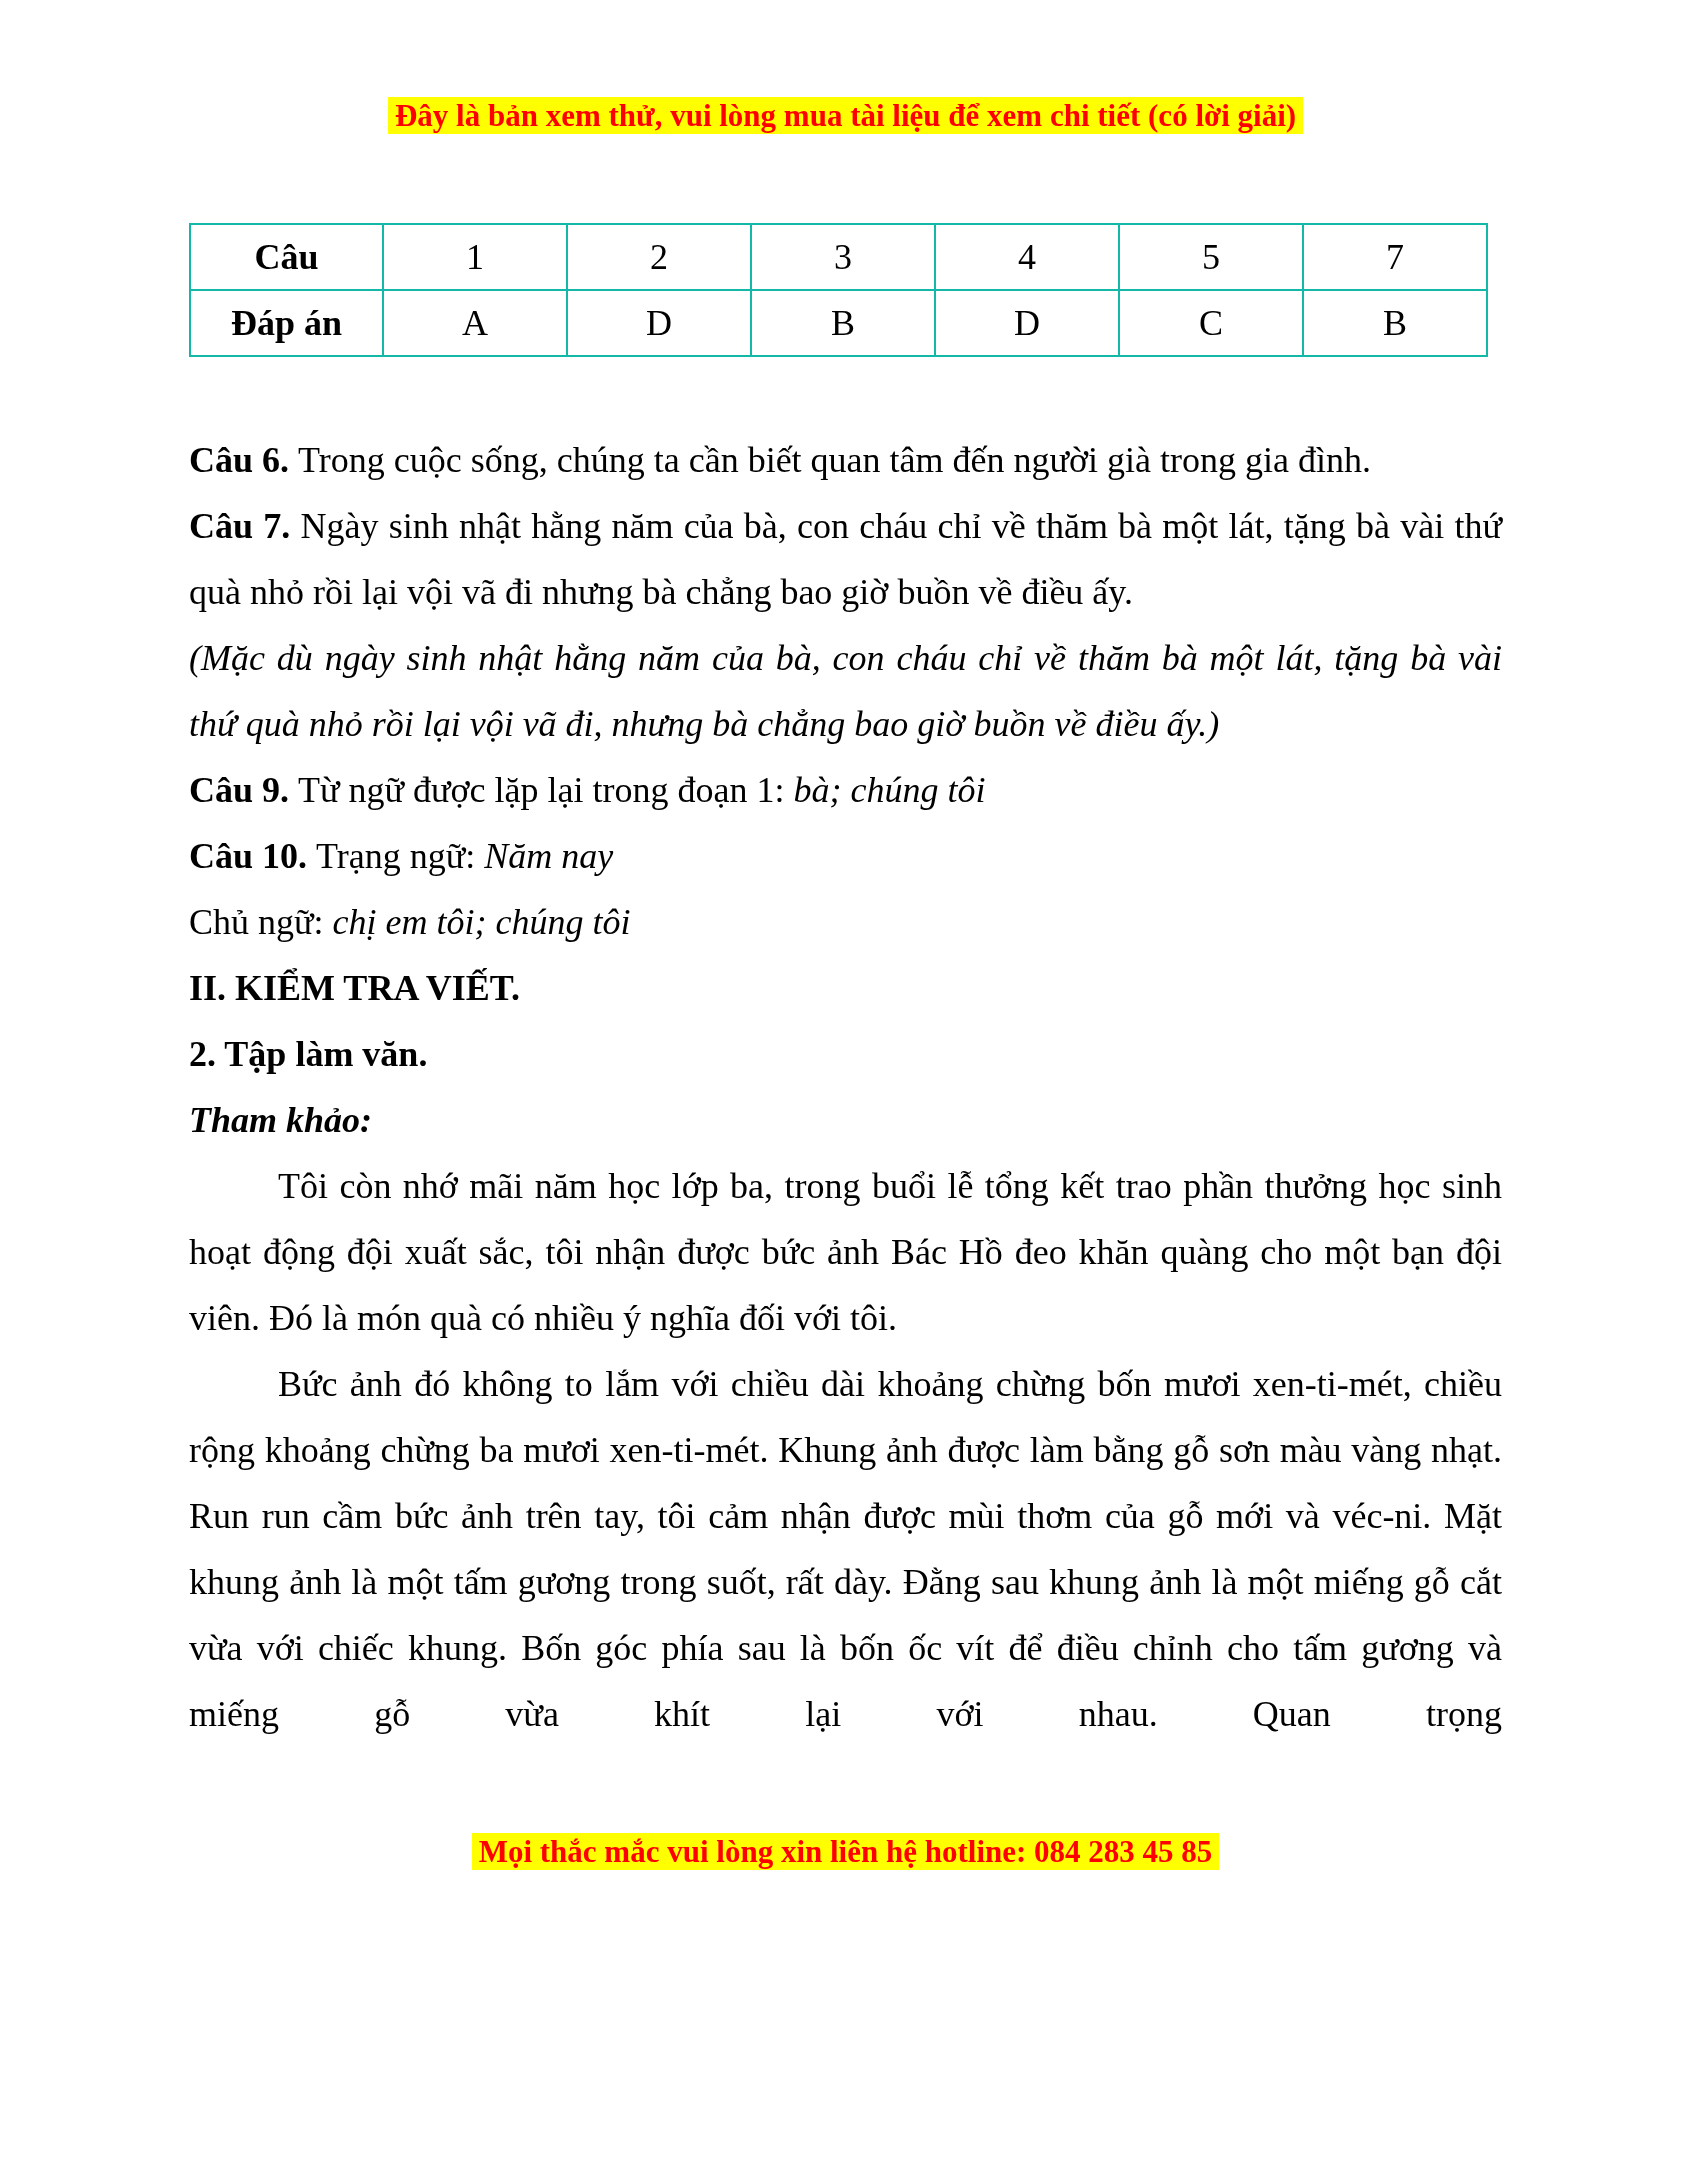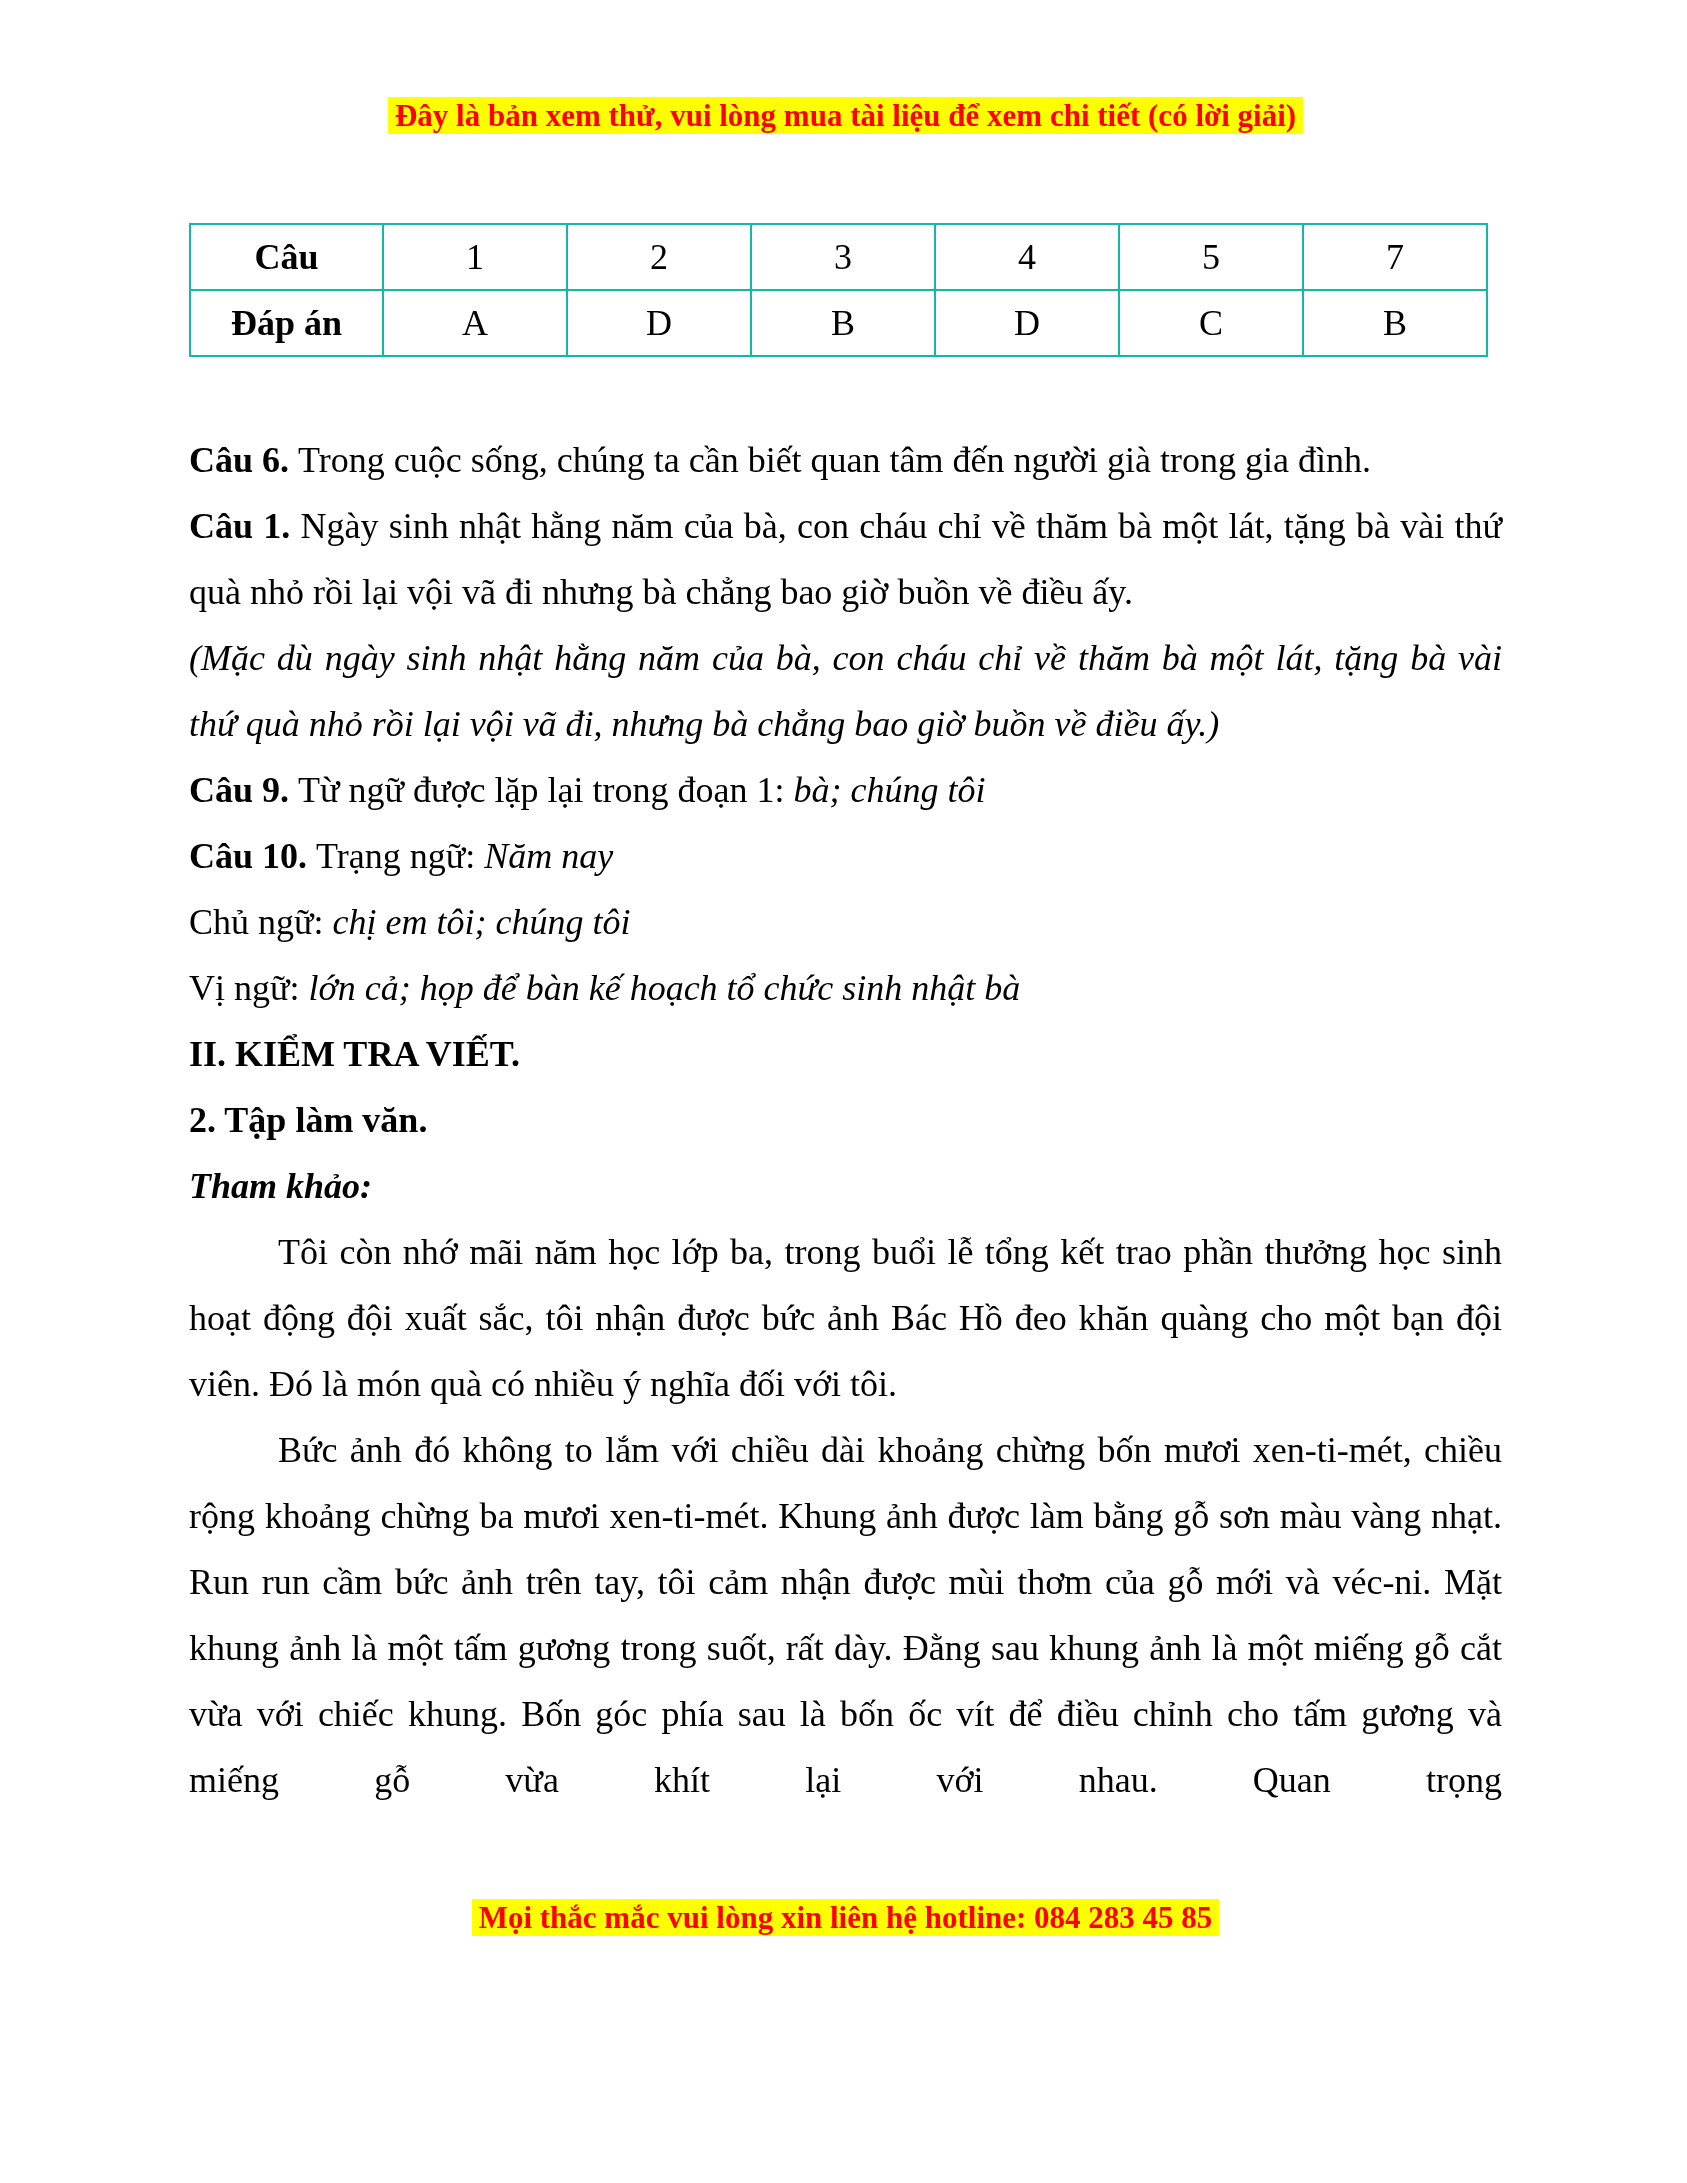--- a/index.html
+++ b/index.html
@@ -110,31 +110,30 @@
         <td>C</td>
         <td>B</td>
       </tr>
     </tbody>
   </table>
 
   <div class="bodytext">
 
     <p><span class="b">Câu 6. </span><span>Trong cuộc sống, chúng ta cần biết quan tâm đến người già trong gia đình.</span></p>
 
-    <p><span class="b">Câu 1. </span><span>Ngày sinh nhật hằng năm của bà, con cháu chỉ về thăm bà một lát, tặng bà vài thứ quà nhỏ rồi lại vội vã đi nhưng bà chẳng bao giờ buồn về điều ấy.</span></p>
+    <p><span class="b">Câu 7. </span><span>Ngày sinh nhật hằng năm của bà, con cháu chỉ về thăm bà một lát, tặng bà vài thứ quà nhỏ rồi lại vội vã đi nhưng bà chẳng bao giờ buồn về điều ấy.</span></p>
 
     <p class="i">(Mặc dù ngày sinh nhật hằng năm của bà, con cháu chỉ về thăm bà một lát, tặng bà vài thứ quà nhỏ rồi lại vội vã đi, nhưng bà chẳng bao giờ buồn về điều ấy.)</p>
 
     <p><span class="b">Câu 9. </span><span>Từ ngữ được lặp lại trong đoạn 1: </span><span class="i">bà; chúng tôi</span></p>
 
     <p><span class="b">Câu 10. </span><span>Trạng ngữ: </span><span class="i">Năm nay</span></p>
 
     <p><span>Chủ ngữ: </span><span class="i">chị em tôi; chúng tôi</span></p>
 
-    <p><span>Vị ngữ: </span><span class="i">lớn cả; họp để bàn kế hoạch tổ chức sinh nhật bà</span></p>
 
     <p class="b">II. KIỂM TRA VIẾT.</p>
 
     <p class="b">2. Tập làm văn.</p>
 
     <p class="bi">Tham khảo:</p>
 
     <p class="indent">Tôi còn nhớ mãi năm học lớp ba, trong buổi lễ tổng kết trao phần thưởng học sinh hoạt động đội xuất sắc, tôi nhận được bức ảnh Bác Hồ đeo khăn quàng cho một bạn đội viên. Đó là món quà có nhiều ý nghĩa đối với tôi.</p>
 
     <p class="indent last-justify">Bức ảnh đó không to lắm với chiều dài khoảng chừng bốn mươi xen-ti-mét, chiều rộng khoảng chừng ba mươi xen-ti-mét. Khung ảnh được làm bằng gỗ sơn màu vàng nhạt. Run run cầm bức ảnh trên tay, tôi cảm nhận được mùi thơm của gỗ mới và véc-ni. Mặt khung ảnh là một tấm gương trong suốt, rất dày. Đằng sau khung ảnh là một miếng gỗ cắt vừa với chiếc khung. Bốn góc phía sau là bốn ốc vít để điều chỉnh cho tấm gương và miếng gỗ vừa khít lại với nhau. Quan trọng</p>

